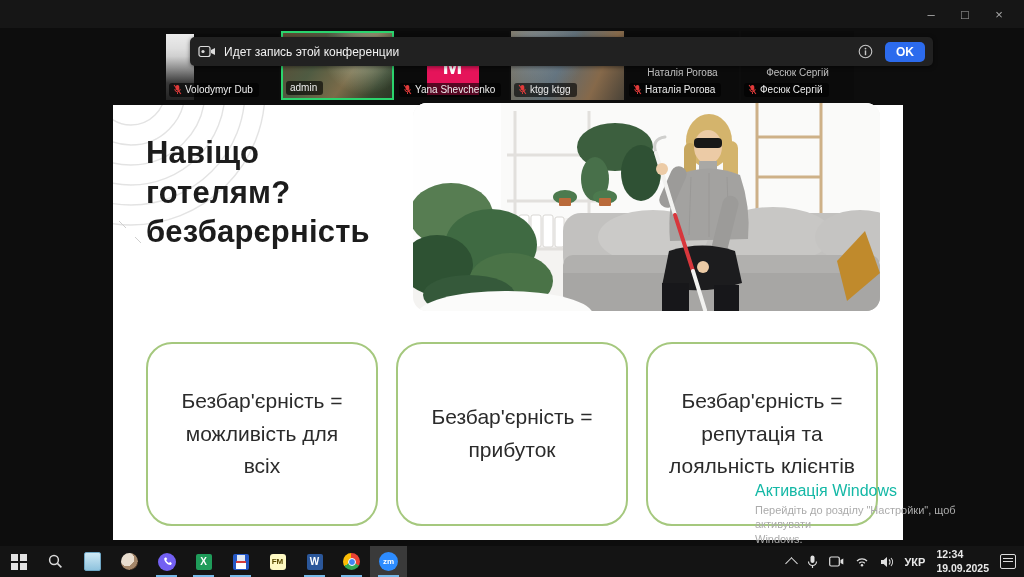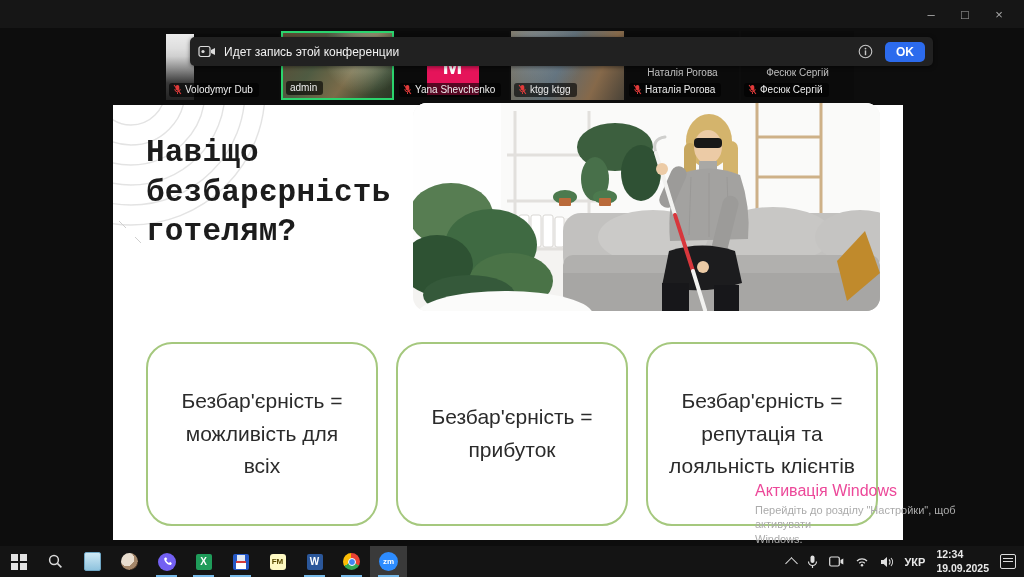--- a/index.html
+++ b/index.html
@@ -39,32 +39,32 @@
           z-index:5;box-shadow:0 1px 4px rgba(0,0,0,.5);}
   .notice .msg{color:#f0f0f0;font-size:12px;margin-left:8px;}
   .notice .spacer{flex:1;}
   .okbtn{background:#2c6bed;color:#fff;font-size:12px;font-weight:bold;border:none;
          border-radius:5px;padding:3px 11px;margin-left:12px;cursor:default;}
 
   
   .slide{position:absolute;left:113px;top:105px;width:790px;height:435px;background:#fff;z-index:1;}
   .arcs{position:absolute;left:0;top:0;pointer-events:none;}
   .slide-title{position:absolute;left:33px;top:28px;font-size:31px;line-height:1.28;
-               font-weight:800;color:#1c1c1c;letter-spacing:.2px;font-family:Liberation Mono, monospace;}
+               font-weight:800;color:#1c1c1c;letter-spacing:.2px;}
   .photo{position:absolute;left:300px;top:-2px;width:467px;height:208px;border-radius:14px;
          overflow:hidden;}
   .cards{position:absolute;left:33px;top:237px;display:flex;gap:18px;justify-content:space-between;}
   .card{width:232px;height:184px;box-sizing:border-box;border:2px solid #a5c87e;border-radius:26px;
         background:#fff;display:flex;align-items:center;justify-content:center;text-align:center;
         padding:0 18px;font-size:21px;line-height:1.55;color:#2b2b2b;}
 
   
   .watermark{position:absolute;left:755px;top:482px;width:250px;z-index:6;color:#a3a3a3;
              pointer-events:none;}
-  .watermark .l1{font-size:16px;margin-bottom:3px;color:#ec4899;}
+  .watermark .l1{font-size:16px;margin-bottom:3px;color:#14b8a6;}
   .watermark .l2,.watermark .l3{font-size:11px;color:#ababab;line-height:1.3;}
 
   
   .taskbar{position:absolute;left:0;bottom:0;width:100%;height:31px;background:#141414;z-index:10;
            display:flex;align-items:center;}
   .tb-left{display:flex;height:100%;align-items:center;}
   .slot{position:relative;width:37px;height:31px;display:flex;align-items:center;justify-content:center;}
   .slot.activeapp{background:#3a3a3a;}
   .runline{position:absolute;bottom:0;left:8px;right:8px;height:2px;background:#76b9e8;}
   .sq-icon{width:16px;height:16px;border-radius:2px;display:flex;align-items:center;justify-content:center;
@@ -209,22 +209,22 @@
           <circle cx="18" cy="-14" r="134"></circle>
       </g>
       <g stroke="#cfcfcf" stroke-width="1">
           <line x1="6" y1="116" x2="13" y2="123"></line>
           <line x1="22" y1="132" x2="28" y2="138"></line>
         </g>
     </svg>
 
     <div class="slide-title">
       <div>Навіщо</div>
+      <div>готелям?</div>
       <div>безбарєрність</div>
-      <div>готелям?</div>
     </div>
 
     <div class="photo">
       <svg width="467" height="208" viewBox="0 0 467 208" preserveAspectRatio="none">
         <rect width="467" height="208" fill="#f4f3f1"></rect>
         <rect width="467" height="115" fill="#fafaf9"></rect>
         <rect x="0" y="0" width="88" height="165" fill="#ffffff" opacity="0.75"></rect>
 
         <g stroke="#e2e0dd" stroke-width="3" fill="none">
           <line x1="102" y1="8" x2="102" y2="150"></line>

